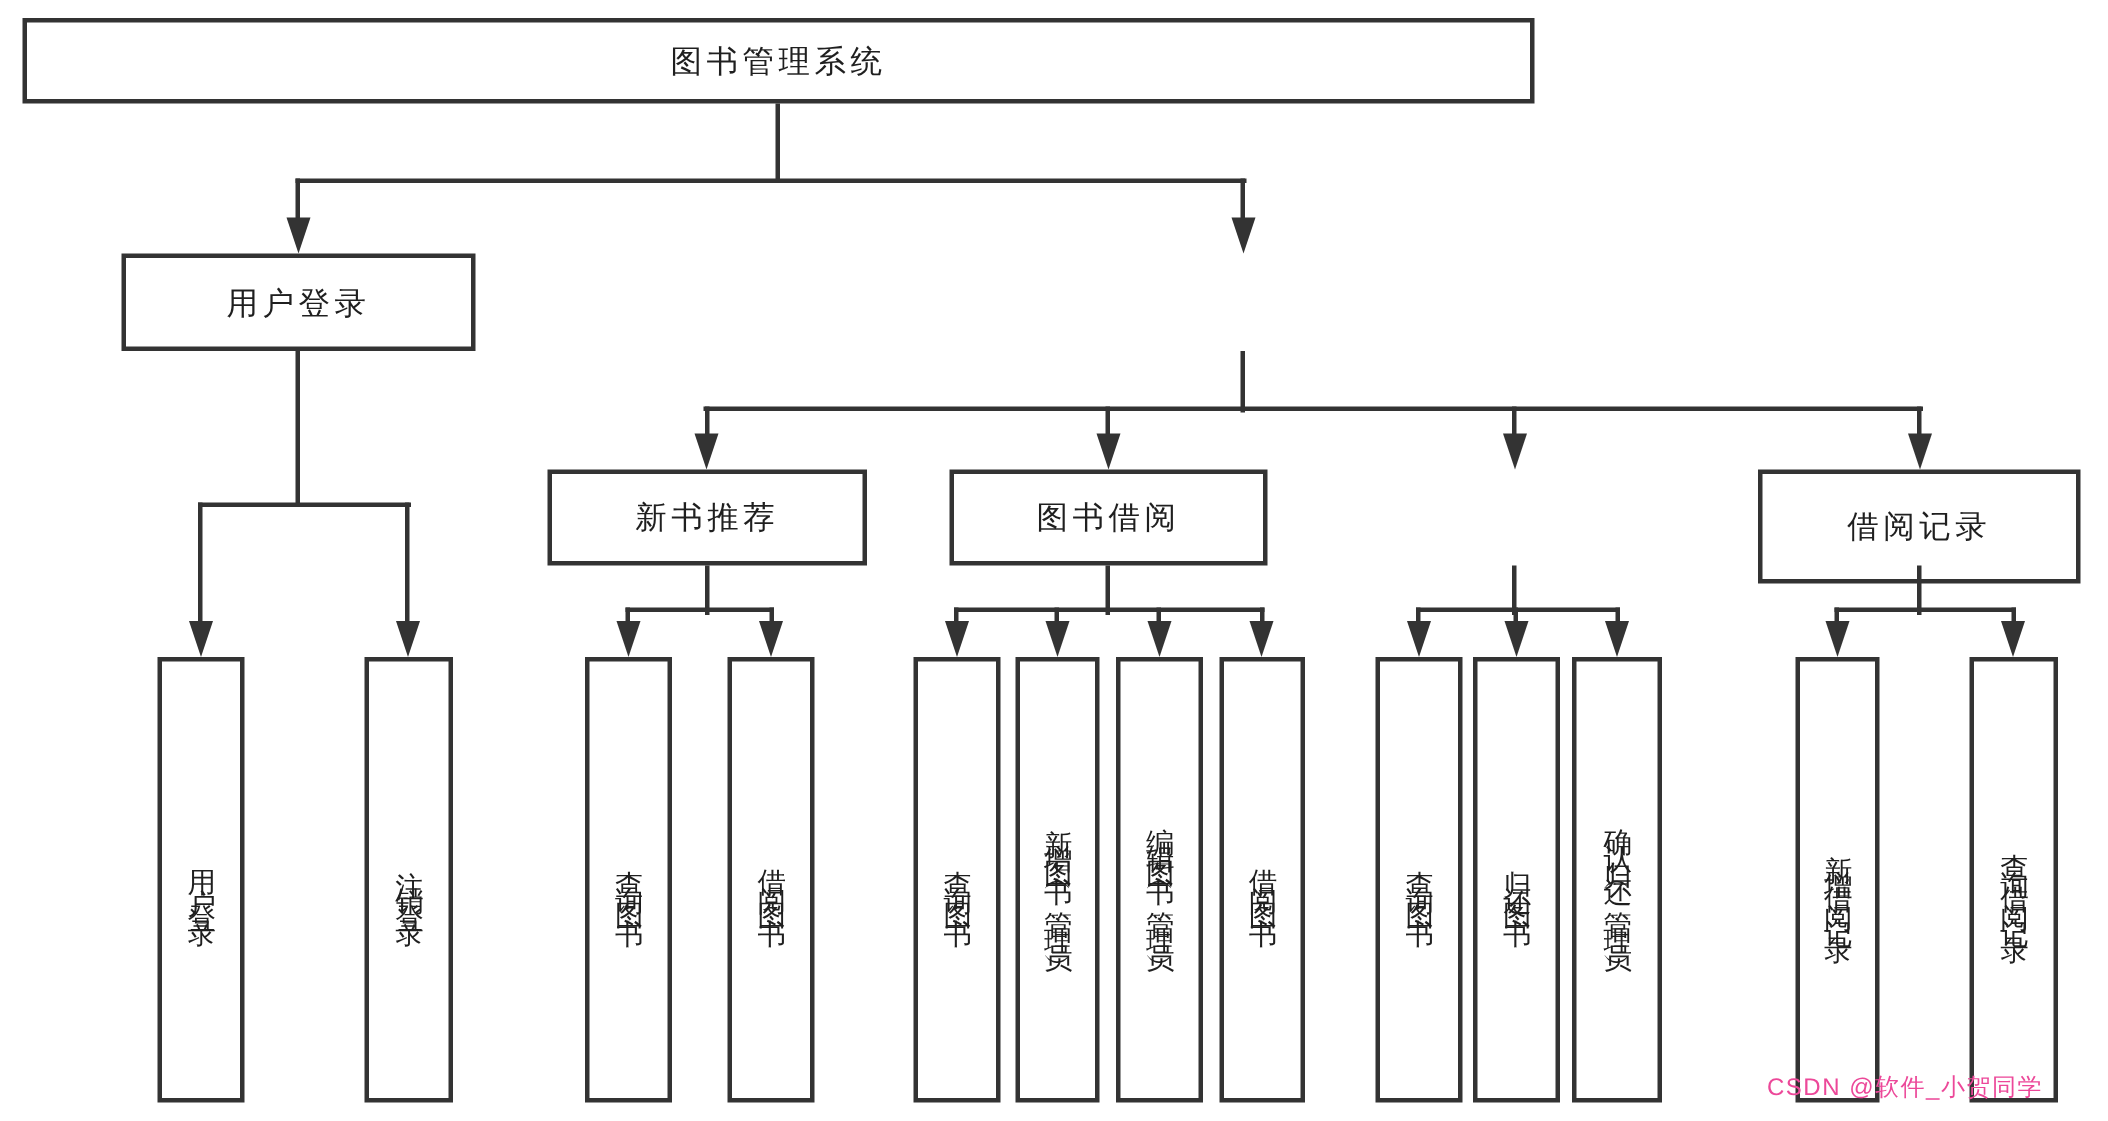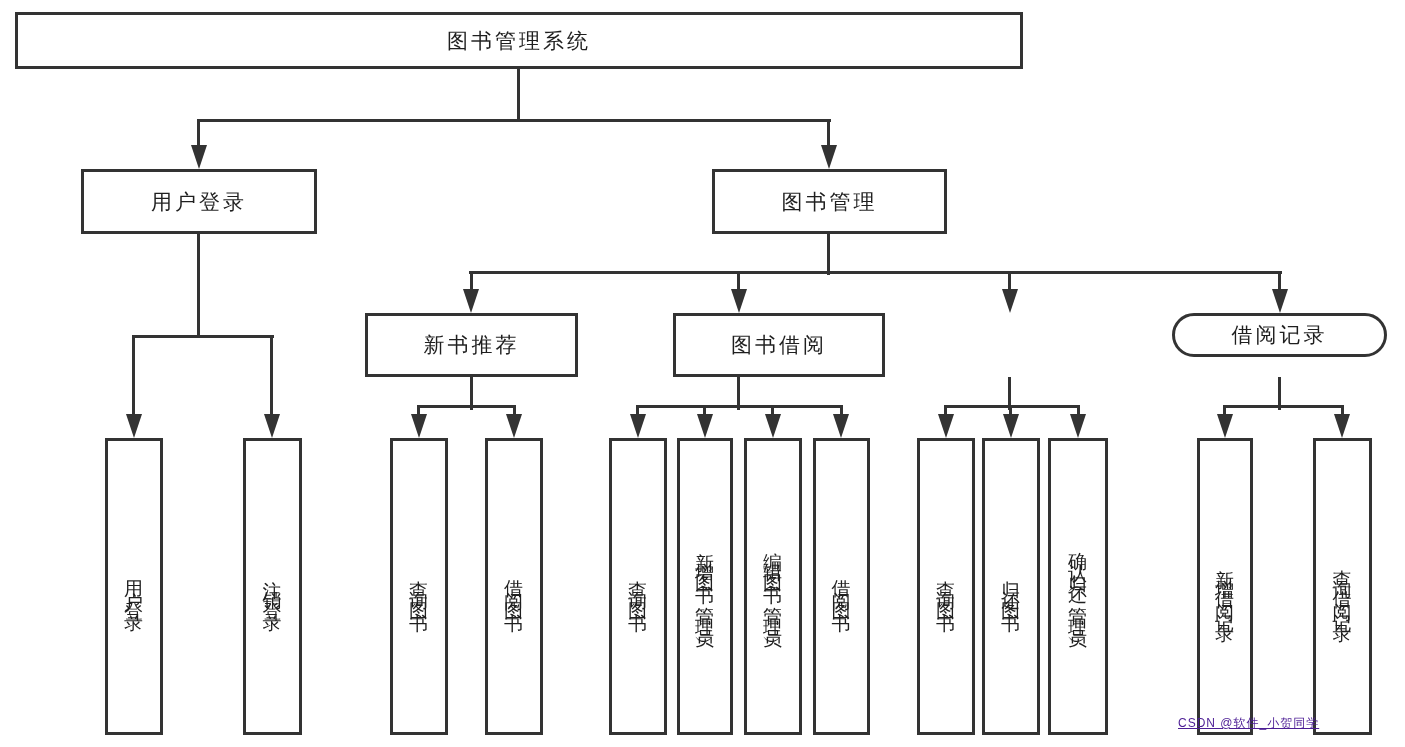--- a/index.html
+++ b/index.html
@@ -33,49 +33,45 @@
   }
   .line{position:absolute;background:#333333;}
   .arrow{
     position:absolute;width:0;height:0;
     border-left:8px solid transparent;
     border-right:8px solid transparent;
     border-top:24px solid #333333;
   }
   .watermark{
     position:absolute;
-    font-size:12px;
+    font-size:16px;
     letter-spacing:1px;
-    color:#4c1d95;
+    color:#ec4899;
     white-space:nowrap;
     z-index:10;
-    text-decoration:underline;
   }
 </style>
 </head>
 <body>
 
 <div id="canvas">
 
   <div class="box hbox" style="left:15px;top:12px;width:1008px;height:57px;align-items:center;">
     <span>图书管理系统</span>
   </div>
 
   <div class="line" style="left:517px;top:69px;width:3px;height:52px;"></div>
   <div class="line" style="left:197px;top:119px;width:634px;height:3px;"></div>
   <div class="line" style="left:197px;top:119px;width:3px;height:28px;"></div>
   <div class="arrow" style="left:191px;top:145px;"></div>
   <div class="line" style="left:827px;top:119px;width:3px;height:28px;"></div>
   <div class="arrow" style="left:821px;top:145px;"></div>
 
   <div class="box hbox" style="left:81px;top:169px;width:236px;height:65px;">
     <span>用户登录</span>
-  </div>
-  <div class="box hbox" style="left:712px;top:169px;width:235px;height:65px;">
-    <span>图书管理</span>
   </div>
 
   <div class="line" style="left:197px;top:234px;width:3px;height:104px;"></div>
   <div class="line" style="left:132px;top:335px;width:142px;height:3px;"></div>
   <div class="line" style="left:132px;top:335px;width:3px;height:79px;"></div>
   <div class="arrow" style="left:126px;top:414px;"></div>
   <div class="line" style="left:270px;top:335px;width:3px;height:79px;"></div>
   <div class="arrow" style="left:264px;top:414px;"></div>
 
   <div class="line" style="left:827px;top:234px;width:3px;height:41px;"></div>
@@ -85,24 +81,24 @@
   <div class="line" style="left:737px;top:271px;width:3px;height:20px;"></div>
   <div class="arrow" style="left:731px;top:289px;"></div>
   <div class="line" style="left:1008px;top:271px;width:3px;height:20px;"></div>
   <div class="arrow" style="left:1002px;top:289px;"></div>
   <div class="line" style="left:1278px;top:271px;width:3px;height:20px;"></div>
   <div class="arrow" style="left:1272px;top:289px;"></div>
 
   <div class="box hbox" style="left:365px;top:313px;width:213px;height:64px;justify-content:center;">
     <span>新书推荐</span>
   </div>
-  <div class="box hbox" style="left:633px;top:313px;width:212px;height:64px;margin-left:40px;">
+  <div class="box hbox" style="left:633px;top:313px;width:212px;height:64px;">
     <span>图书借阅</span>
   </div>
-  <div class="box hbox" style="left:1172px;top:313px;width:215px;height:44px;border-radius:26px;">
+  <div class="box hbox" style="left:1172px;top:313px;width:215px;height:76px;">
     <span>借阅记录</span>
   </div>
 
   <div class="line" style="left:470px;top:377px;width:3px;height:33px;"></div>
   <div class="line" style="left:417px;top:405px;width:99px;height:3px;"></div>
   <div class="line" style="left:417px;top:405px;width:3px;height:9px;"></div>
   <div class="arrow" style="left:411px;top:414px;"></div>
   <div class="line" style="left:513px;top:405px;width:3px;height:9px;"></div>
   <div class="arrow" style="left:506px;top:414px;"></div>
 

